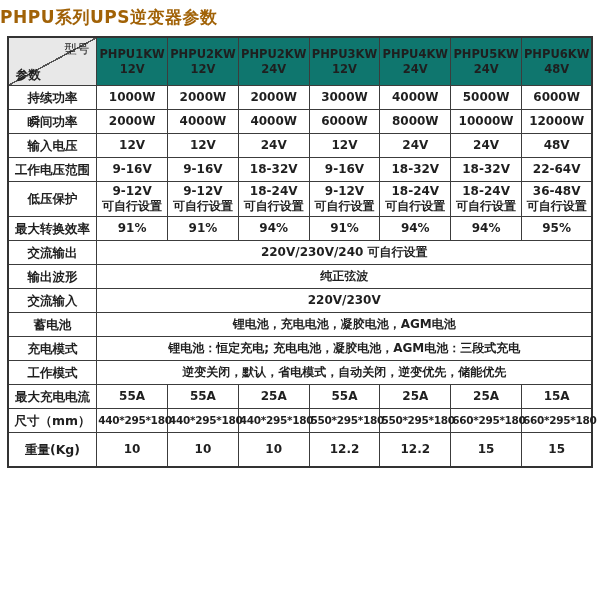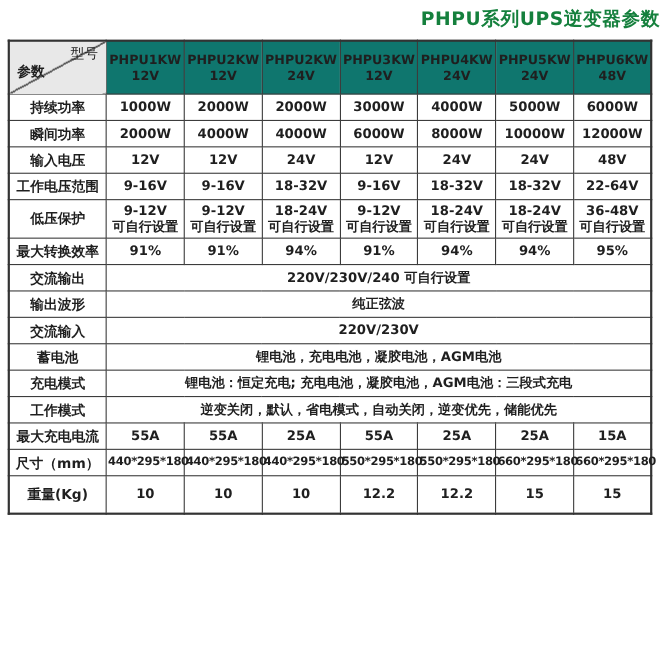--- a/index.html
+++ b/index.html
@@ -5,24 +5,24 @@
   * { margin: 0; padding: 0; box-sizing: border-box; }
   html, body { background: #ffffff; }
   body {
     width: 600px;
     height: 611px;
     font-family: "DejaVu Sans", "Liberation Sans", sans-serif;
     color: #1f1f1f;
     overflow: hidden;
   }
   .page-title {
-    text-align: right;
+    text-align: left;
     font-size: 17px;
     font-weight: bold;
-    color: #15803d;
+    color: #a16207;
     padding-top: 6px;
     letter-spacing: 0.5px;
   }
   table.spec {
     border-collapse: collapse;
     table-layout: fixed;
     width: 585px;
     margin: 7px auto 0 auto;
     border: 2px solid #333333;
   }
@@ -64,21 +64,21 @@
       transparent calc(50% - 0.8px),
       #555555 calc(50% - 0.8px),
       #555555 calc(50% + 0.8px),
       transparent calc(50% + 0.8px));
   }
   th.corner .corner-tr {
     position: absolute; top: 3px; right: 7px;
     font-size: 12.5px; font-weight: normal;
   }
   th.corner .corner-bl {
-    position: absolute; bottom: 13px; left: 7px;
+    position: absolute; bottom: 3px; left: 7px;
     font-size: 12.5px; font-weight: bold;
   }
 </style>
 </head>
 <body>
 
 <div class="page-title">PHPU系列UPS逆变器参数</div>
 
 <table class="spec">
   <colgroup id="spec-colgroup">

